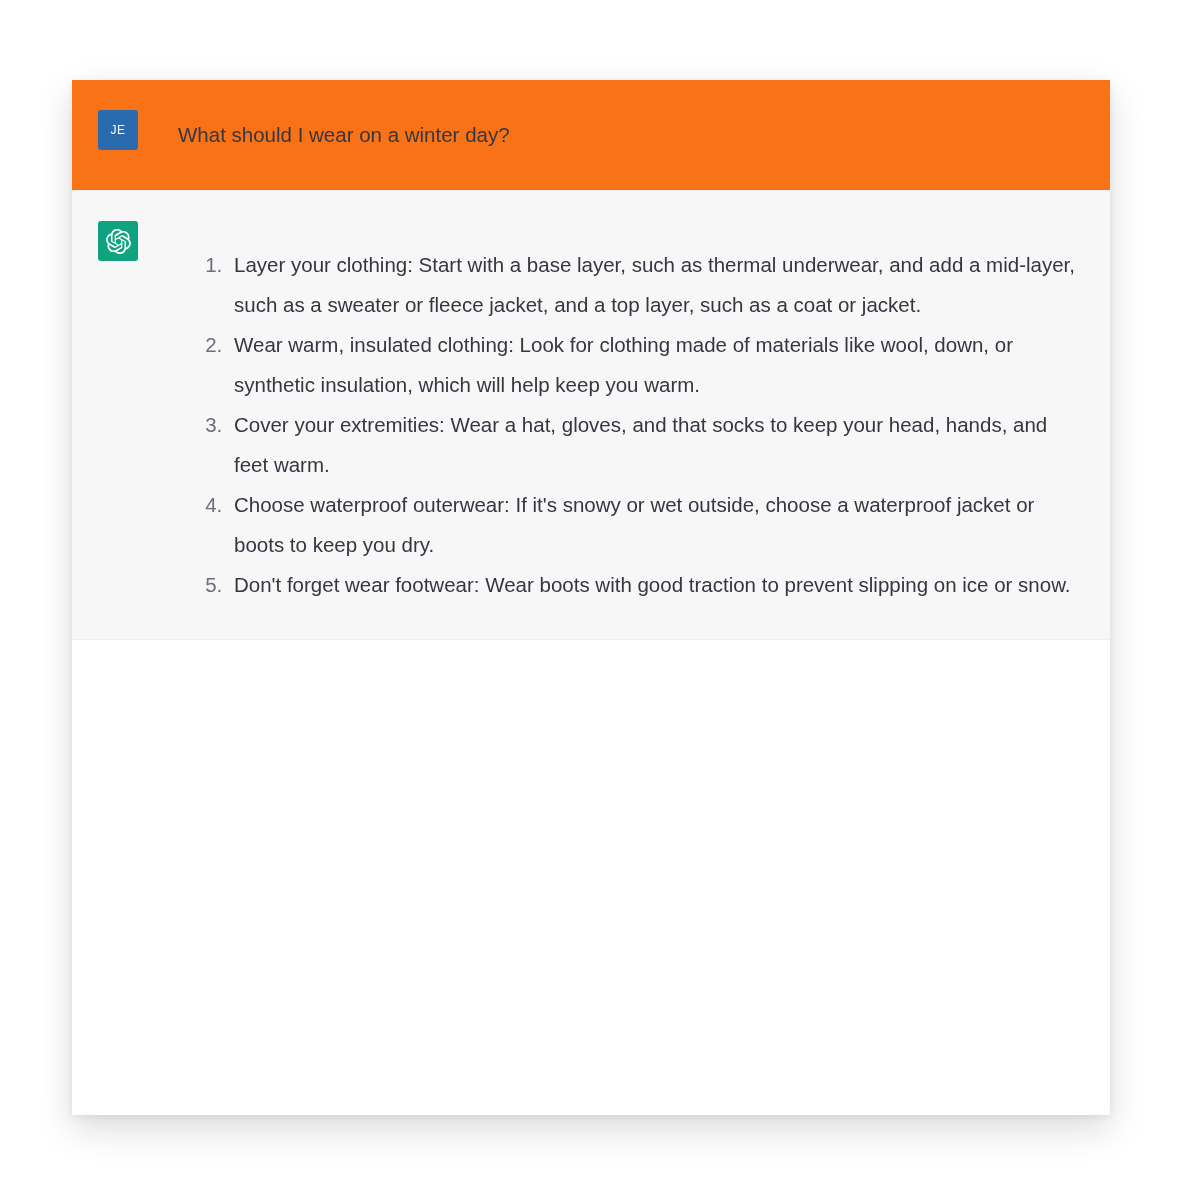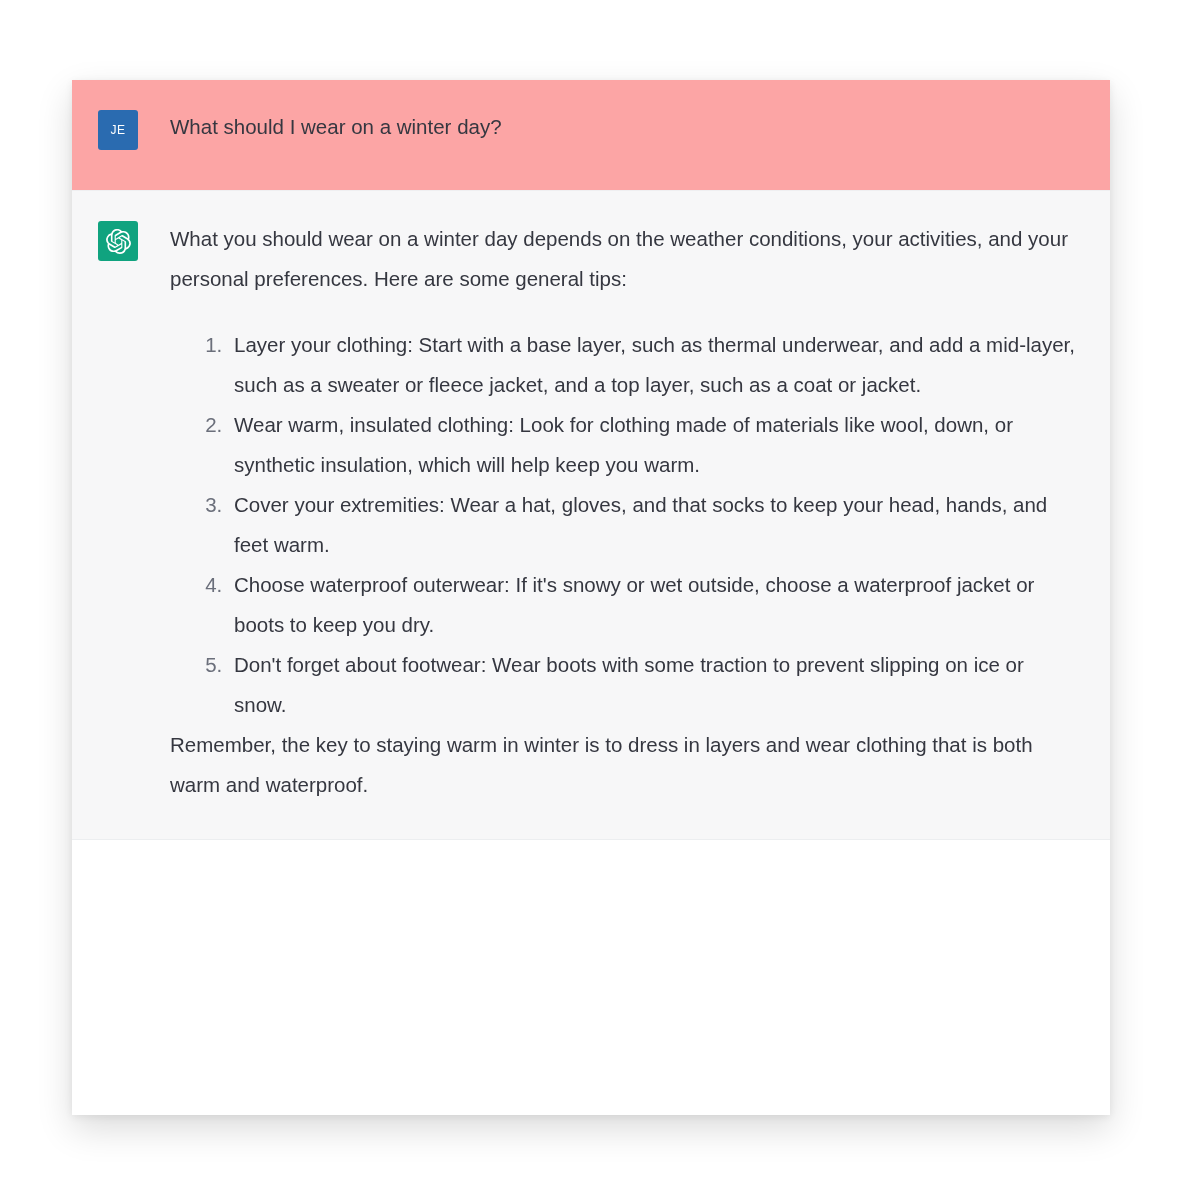--- a/index.html
+++ b/index.html
@@ -31,21 +31,21 @@
   }
 
   .message {
     display: flex;
     align-items: flex-start;
     box-sizing: border-box;
     width: 100%;
   }
 
   .message.user {
-    background: #fca5a5;
+    background: #f97316;
     padding: 28px 30px 28px 26px;
     min-height: 110px;
   }
 
   .message.assistant {
     background: #f7f7f8;
     padding: 28px 30px 34px 26px;
     border-top: 1px solid #efeff1;
     border-bottom: 1px solid #eceef0;
   }
@@ -82,21 +82,21 @@
 
   .msg-body {
     margin-left: 32px;
     color: #353740;
     font-size: 20.5px;
     line-height: 40px;
     max-width: 920px;
   }
 
   .msg-body p {
-    margin: 0;
+    margin: 8px;
   }
 
   .user .msg-body {
     line-height: 30px;
     padding-top: 4px;
   }
 
   ol.tips {
     margin: 26px 0 0 0;
     padding-left: 58px;
@@ -137,28 +137,26 @@
       </div>
     </div>
 
     <div class="message assistant">
       <div class="avatar assistant">
         <svg viewBox="0 0 24 24" aria-hidden="true">
           <path fill="currentColor" d="M22.28 9.82a5.98 5.98 0 0 0-.52-4.91 6.05 6.05 0 0 0-6.5-2.9A6 6 0 0 0 4.98 4.18a5.98 5.98 0 0 0-4 2.9 6.05 6.05 0 0 0 .74 7.1 5.98 5.98 0 0 0 .51 4.9 6.05 6.05 0 0 0 6.5 2.9A5.98 5.98 0 0 0 13.26 24a6.05 6.05 0 0 0 5.77-4.2 5.98 5.98 0 0 0 4-2.9 6.05 6.05 0 0 0-.75-7.08Zm-9.02 12.6a4.48 4.48 0 0 1-2.88-1.04l.14-.08 4.78-2.76a.79.79 0 0 0 .4-.68V11.1l2.02 1.17a.07.07 0 0 1 .04.05v5.58a4.5 4.5 0 0 1-4.5 4.5ZM3.6 18.3a4.47 4.47 0 0 1-.54-3.01l.14.09 4.78 2.76c.25.14.55.14.8 0l5.84-3.37v2.33a.08.08 0 0 1-.03.06l-4.83 2.79a4.5 4.5 0 0 1-6.15-1.65ZM2.34 7.9a4.49 4.49 0 0 1 2.35-1.98v5.68c0 .28.15.54.4.68l5.81 3.35-2.02 1.17a.08.08 0 0 1-.07 0l-4.83-2.79a4.5 4.5 0 0 1-1.64-6.12Zm16.6 3.86-5.84-3.4L15.1 7.2a.08.08 0 0 1 .07 0L20 9.99a4.49 4.49 0 0 1-.68 8.1v-5.68a.8.8 0 0 0-.39-.66Zm2.01-3.02-.14-.09-4.77-2.78a.78.78 0 0 0-.79 0L9.4 9.25V6.92a.07.07 0 0 1 .03-.06l4.83-2.79a4.5 4.5 0 0 1 6.68 4.66ZM8.3 12.87l-2.02-1.17a.08.08 0 0 1-.04-.05V6.07a4.5 4.5 0 0 1 7.38-3.45l-.14.08-4.78 2.76a.79.79 0 0 0-.4.68v6.73Zm1.1-2.36 2.6-1.5 2.6 1.5v3l-2.6 1.5-2.6-1.5v-3Z"></path>
         </svg>
       </div>
       <div class="msg-body">
-        <p>What you should wear on a winter day depends on the weather conditions, your activities, and your personal preferences. Here are some general tips:</p>
         <ol class="tips">
           <li>Layer your clothing: Start with a base layer, such as thermal underwear, and add a mid-layer, such as a sweater or fleece jacket, and a top layer, such as a coat or jacket.</li>
           <li>Wear warm, insulated clothing: Look for clothing made of materials like wool, down, or synthetic insulation, which will help keep you warm.</li>
           <li>Cover your extremities: Wear a hat, gloves, and that socks to keep your head, hands, and feet warm.</li>
           <li>Choose waterproof outerwear: If it's snowy or wet outside, choose a waterproof jacket or boots to keep you dry.</li>
-          <li>Don't forget about footwear: Wear boots with some traction to prevent slipping on ice or snow.</li>
+          <li>Don't forget wear footwear: Wear boots with good traction to prevent slipping on ice or snow.</li>
         </ol>
-        <p class="closing">Remember, the key to staying warm in winter is to dress in layers and wear clothing that is both warm and waterproof.</p>
       </div>
     </div>
 
     <div class="blank-area"></div>
 
   </div>
 </div>
 
 </body></html>

